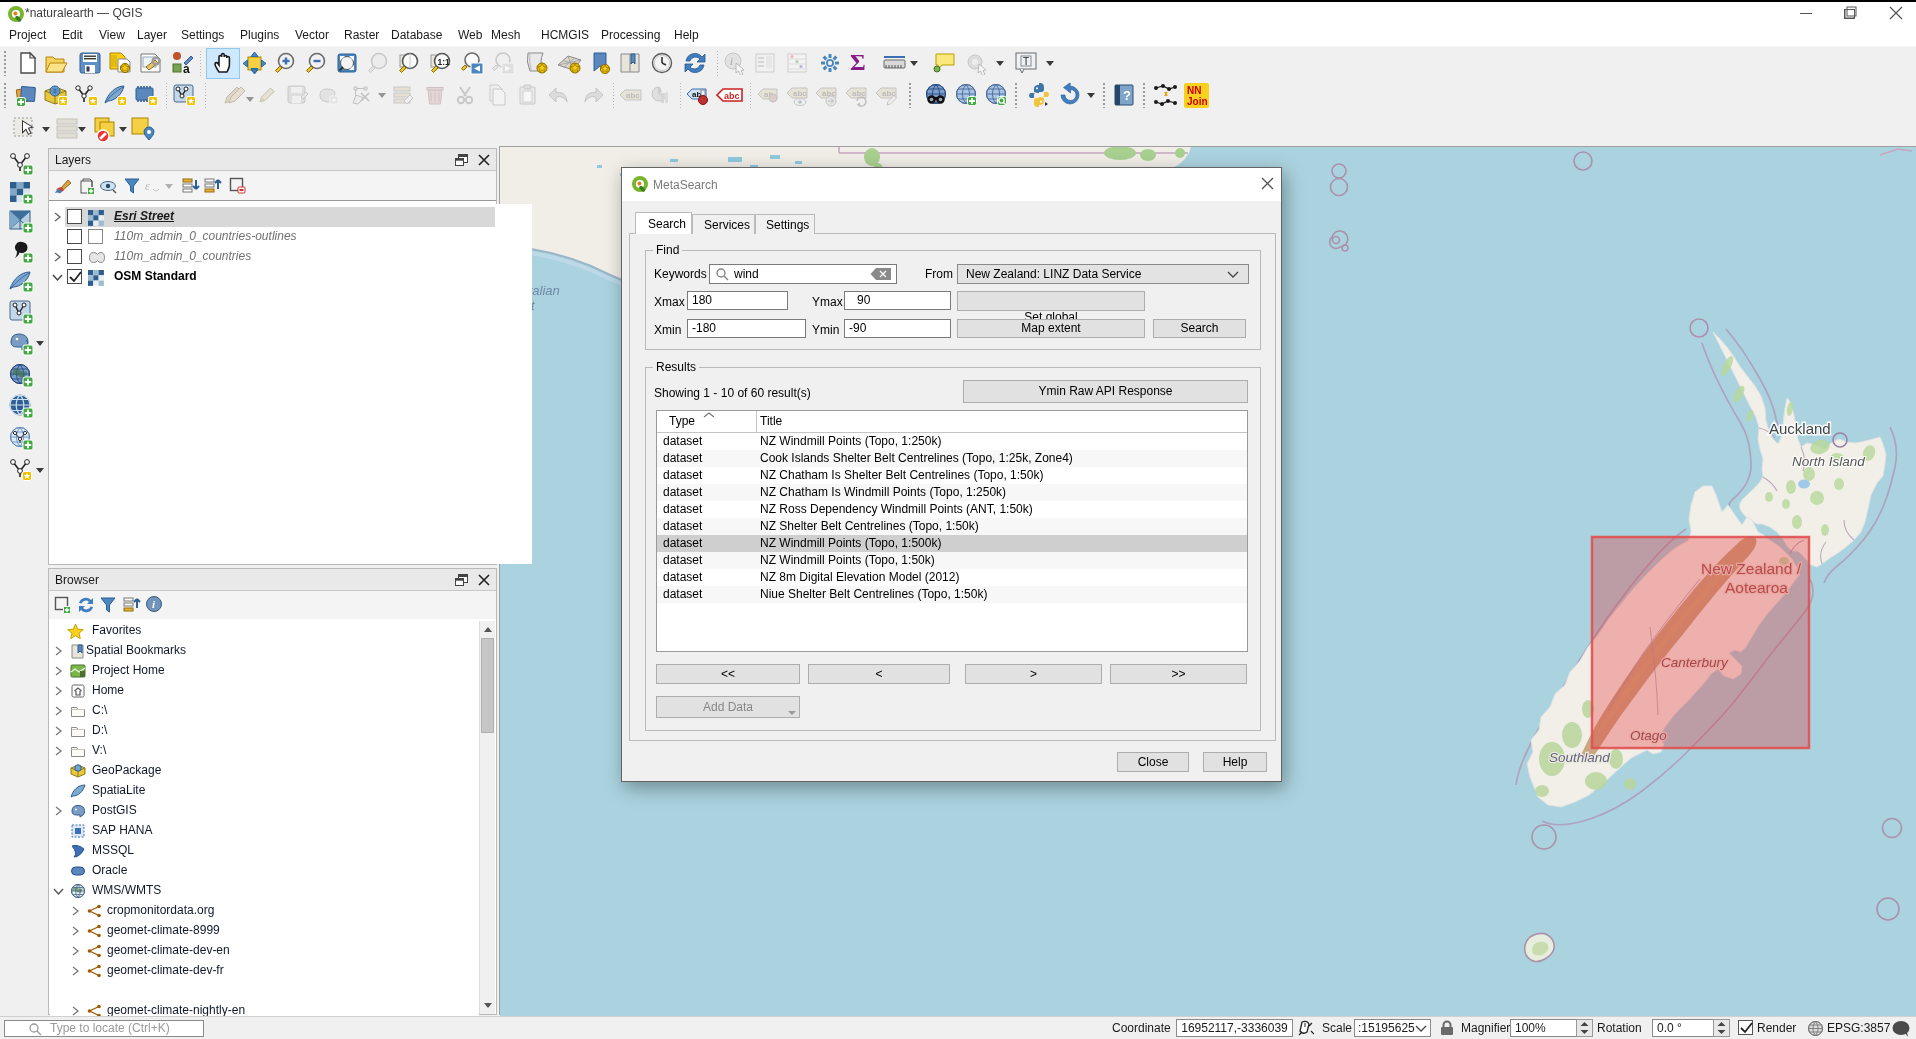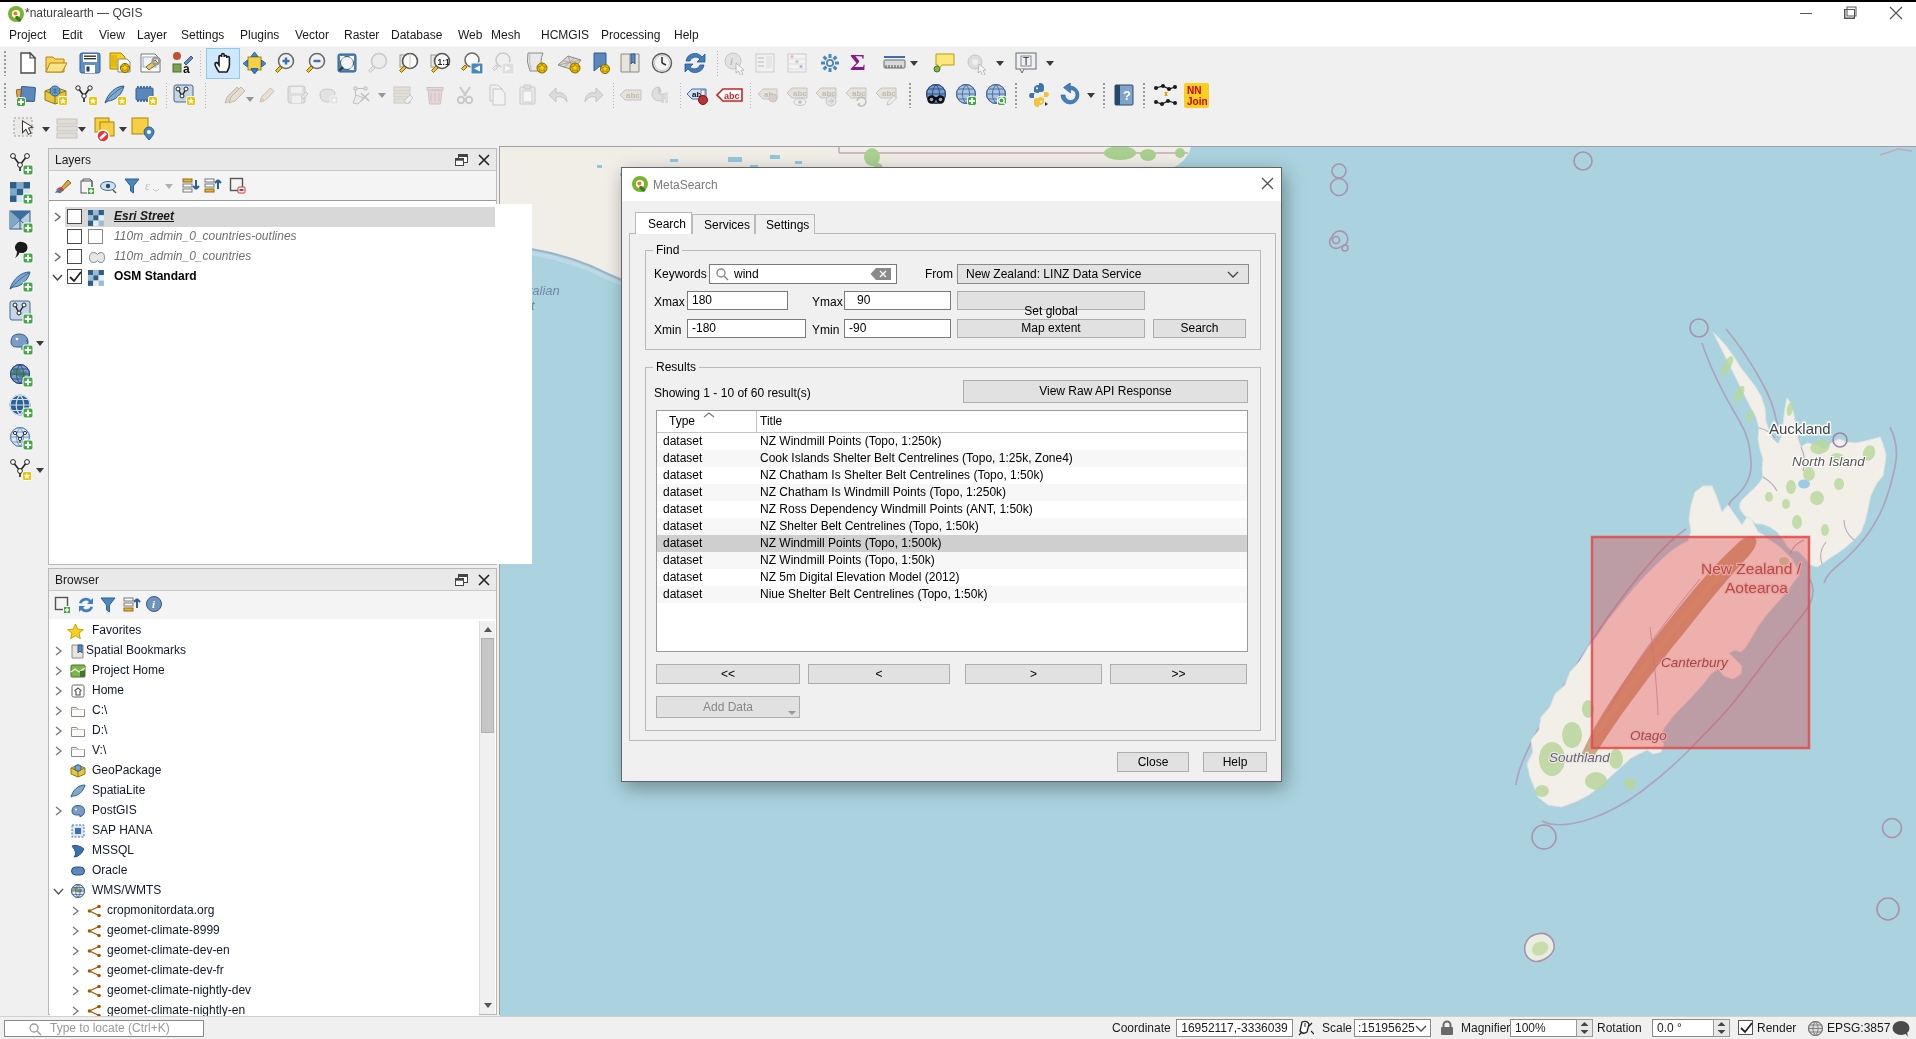--- a/index.html
+++ b/index.html
@@ -1074,34 +1074,20 @@
           <svg class="abs" style="left:37px;top:3px" width="15" height="14">
             <g fill="#a05a00">
               <circle cx="12" cy="2.5" r="1.8"></circle>
               <circle cx="12" cy="11.5" r="1.8"></circle>
               <circle cx="2.5" cy="7" r="1.8"></circle>
             </g>
             <path d="M12 2.5 L2.5 7 L12 11.5" fill="none" stroke="#a05a00" stroke-width="1.3"></path>
           </svg>
           <span class="abs" style="left:57px;top:2px">geomet-climate-dev-fr</span>
         </div>
-   <div class="abs" style="left:0;top:360px;width:429px;height:20px">
-          <svg class="abs" style="left:21px;top:5px" width="10" height="10">
-            <path d="M2 1 l5 4 -5 4" fill="none" stroke="#777" stroke-width="1.3"></path>
-          </svg>
-          <svg class="abs" style="left:37px;top:3px" width="15" height="14">
-            <g fill="#a05a00">
-              <circle cx="12" cy="2.5" r="1.8"></circle>
-              <circle cx="12" cy="11.5" r="1.8"></circle>
-              <circle cx="2.5" cy="7" r="1.8"></circle>
-            </g>
-            <path d="M12 2.5 L2.5 7 L12 11.5" fill="none" stroke="#a05a00" stroke-width="1.3"></path>
-          </svg>
-          <span class="abs" style="left:57px;top:2px">geomet-climate-nightly-dev</span>
-        </div>
    <div class="abs" style="left:0;top:380px;width:429px;height:20px">
           <svg class="abs" style="left:21px;top:5px" width="10" height="10">
             <path d="M2 1 l5 4 -5 4" fill="none" stroke="#777" stroke-width="1.3"></path>
           </svg>
           <svg class="abs" style="left:37px;top:3px" width="15" height="14">
             <g fill="#a05a00">
               <circle cx="12" cy="2.5" r="1.8"></circle>
               <circle cx="12" cy="11.5" r="1.8"></circle>
               <circle cx="2.5" cy="7" r="1.8"></circle>
             </g>
@@ -1160,32 +1146,32 @@
   <span class="lbl" style="left:303px;top:99px">From</span>
   <span class="abs" style="left:335px;top:96px;width:292px;height:20px;background:#e3e3e3;border:1px solid #8a8a8a"></span>
   <span class="lbl" style="left:344px;top:99px">New Zealand: LINZ Data Service</span>
   <svg class="abs" style="left:605px;top:103px" width="12" height="8">
         <path d="M1 1 l5 5 5-5" fill="none" stroke="#444" stroke-width="1.3"></path>
       </svg>
   <span class="lbl" style="left:32px;top:127px">Xmax</span>
   <span class="inp" style="left:65px;top:123px;width:101px;height:19px;padding:1px 4px">180</span>
   <span class="lbl" style="left:190px;top:127px">Ymax</span>
   <span class="inp" style="left:222px;top:123px;width:107px;height:19px;padding:1px 12px">90</span>
-  <span class="btn" style="left:335px;top:123px;width:188px;height:19px;padding-top:12px">Set global</span>
+  <span class="btn" style="left:335px;top:123px;width:188px;height:19px;padding-top:18px">Set global</span>
   <span class="lbl" style="left:32px;top:155px">Xmin</span>
   <span class="inp" style="left:65px;top:151px;width:119px;height:19px;padding:1px 4px">-180</span>
   <span class="lbl" style="left:190px;top:155px">Ymin</span>
   <span class="inp" style="left:222px;top:151px;width:107px;height:19px;padding:1px 4px">-90</span>
   <span class="btn" style="left:335px;top:151px;width:188px;height:19px;padding-top:1px">Map extent</span>
   <span class="btn" style="left:531px;top:151px;width:93px;height:19px;padding-top:1px">Search</span>
   <div class="gbox" style="left:23px;top:199px;width:616px;height:364px">
         <span class="cap">Results</span>
       </div>
   <span class="lbl" style="left:32px;top:218px">Showing 1 - 10 of 60 result(s)</span>
-  <span class="btn" style="left:341px;top:212px;width:285px;height:23px;padding-top:3px">View Raw API Response</span>
+  <span class="btn" style="left:341px;top:212px;width:285px;height:23px;padding-top:3px">Ymin Raw API Response</span>
   <div class="abs" style="left:34px;top:242px;width:592px;height:242px;background:#fff;border:1px solid #9a9a9a;font-size:12px">
     <div class="abs" style="left:0;top:0;width:590px;height:22px;background:#fff;border-bottom:1px solid #c4c4c4">
       <span class="abs" style="left:12px;top:3px">Type</span>
       <svg class="abs" style="left:46px;top:1px" width="12" height="7">
             <path d="M1 5 l5-4 5 4" fill="none" stroke="#777" stroke-width="1.2"></path>
           </svg>
       <span class="abs" style="left:99px;top:0;width:1px;height:22px;background:#c4c4c4"></span>
       <span class="abs" style="left:103px;top:3px">Title</span>
     </div>
     <div class="abs" style="left:0;top:22px;width:590px;height:17px">
@@ -1215,21 +1201,21 @@
     <div class="abs" style="left:0;top:124px;width:590px;height:17px;background:#cfcfcf">
           <span class="abs" style="left:6px;top:1px">dataset</span>
           <span class="abs" style="left:103px;top:1px">NZ Windmill Points (Topo, 1:500k)</span>
         </div>
     <div class="abs" style="left:0;top:141px;width:590px;height:17px;background:#f7f7f7">
           <span class="abs" style="left:6px;top:1px">dataset</span>
           <span class="abs" style="left:103px;top:1px">NZ Windmill Points (Topo, 1:50k)</span>
         </div>
     <div class="abs" style="left:0;top:158px;width:590px;height:17px">
           <span class="abs" style="left:6px;top:1px">dataset</span>
-          <span class="abs" style="left:103px;top:1px">NZ 5m Digital Elevation Model (2012)</span>
+          <span class="abs" style="left:103px;top:1px">NZ 8m Digital Elevation Model (2012)</span>
         </div>
     <div class="abs" style="left:0;top:175px;width:590px;height:17px;background:#f7f7f7">
           <span class="abs" style="left:6px;top:1px">dataset</span>
           <span class="abs" style="left:103px;top:1px">Niue Shelter Belt Centrelines (Topo, 1:50k)</span>
         </div>
   </div>
   <span class="btn" style="left:34px;top:496px;width:144px;height:20px;padding-top:2px">&lt;&lt;</span>
   <span class="btn" style="left:186px;top:496px;width:142px;height:20px;padding-top:2px">&lt;</span>
   <span class="btn" style="left:343px;top:496px;width:137px;height:20px;padding-top:2px">&gt;</span>
   <span class="btn" style="left:488px;top:496px;width:137px;height:20px;padding-top:2px">&gt;&gt;</span>

